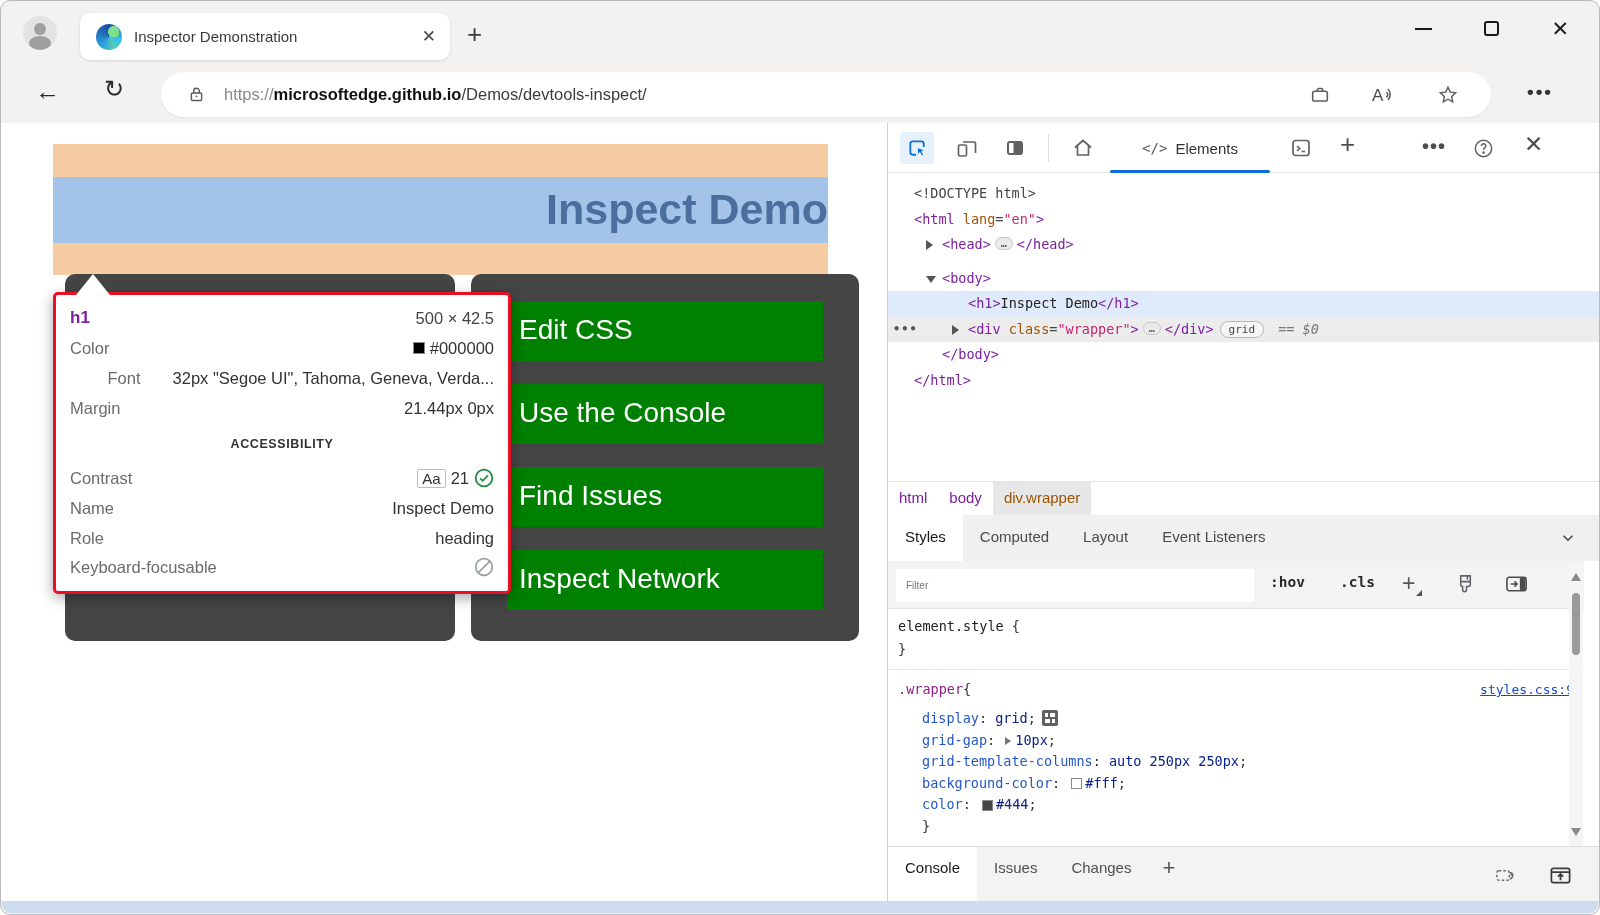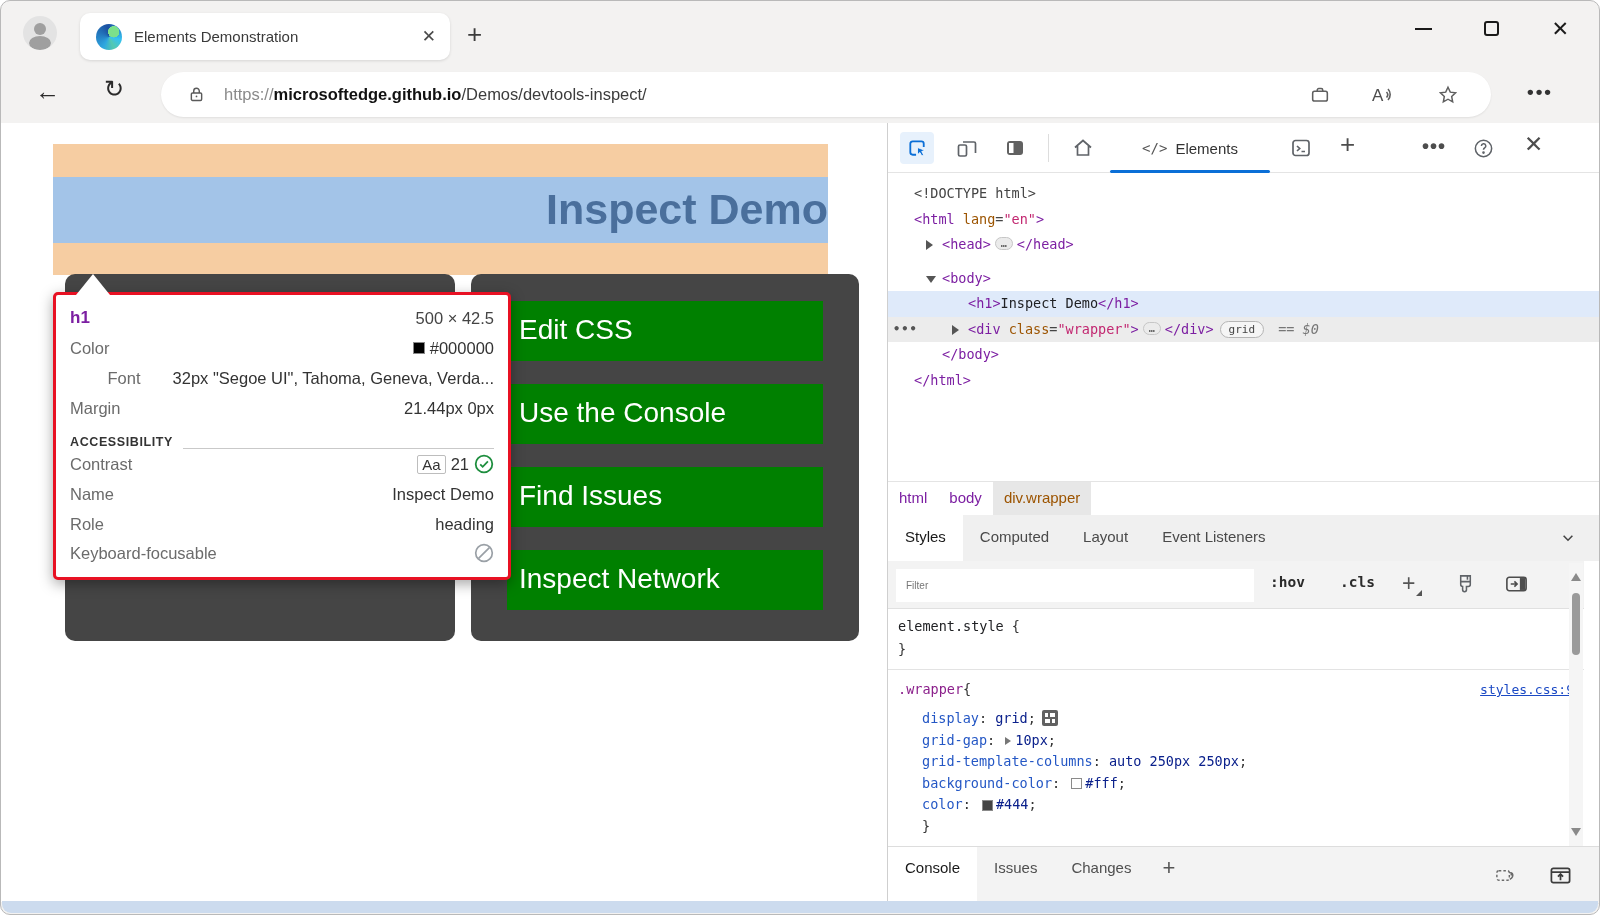--- a/index.html
+++ b/index.html
@@ -64,21 +64,21 @@
               border-left:17px solid transparent; border-right:17px solid transparent;
               border-bottom:21px solid #fff; }
   .tt-row { display:flex; justify-content:space-between; align-items:center; height:30px; font-size:16.5px; }
   .tt-tag { color:#7c1fa2; font-weight:bold; font-size:17px; }
   .tt-dims { color:#444; }
   .tt-label { color:#6b6b6b; }
   .tt-value { color:#333; display:flex; align-items:center; gap:5px; }
   .tt-font-row { justify-content:flex-end; gap:32px; }
   .tt-font-row .tt-value { white-space:nowrap; overflow:hidden; }
   .swatch { display:inline-block; width:12px; height:12px; border:1px solid #8a8a8a; vertical-align:middle; }
-  .tt-a11y-head { display:flex; align-items:flex-end; gap:10px; height:26px; }
+  .tt-a11y-head { display:flex; align-items:center; gap:10px; margin-top:14px; height:26px;flex-direction:column; }
   .tt-a11y-title { font-size:12.5px; font-weight:bold; color:#333; letter-spacing:.6px; }
   .tt-a11y-line { flex:1; height:1px; background:#c9c9c9; }
   .aa-box { border:1px solid #bdbdbd; border-radius:2px; padding:0 4px; font-size:15px; color:#333; }
 
   
   #devtools { position:absolute; left:886px; top:122px; width:712px; height:779px;
               background:#fff; border-left:1px solid #cfcfcf; }
   .dt-toolbar { position:absolute; left:0; top:0; right:0; height:50px; background:#fff;
                 border-bottom:1px solid #e4e4e4; }
   .dt-ico { position:absolute; top:9px; width:34px; height:32px; display:flex; align-items:center; justify-content:center; }
@@ -173,21 +173,21 @@
 <body>
 
 <div id="window">
 
   <div class="avatar">
     <div class="head"></div>
     <div class="bodyshape"></div>
   </div>
   <div class="tab">
     <div class="edge-logo"></div>
-    <span class="tab-title">Elements Demonstration</span>
+    <span class="tab-title">Inspector Demonstration</span>
     <span class="tab-close">✕</span>
   </div>
   <div class="new-tab">+</div>
   <div class="win-controls">
     <div class="win-min"></div>
     <div class="win-max"></div>
     <div class="win-close">✕</div>
   </div>
 
   <div class="nav-btn back">←</div>

